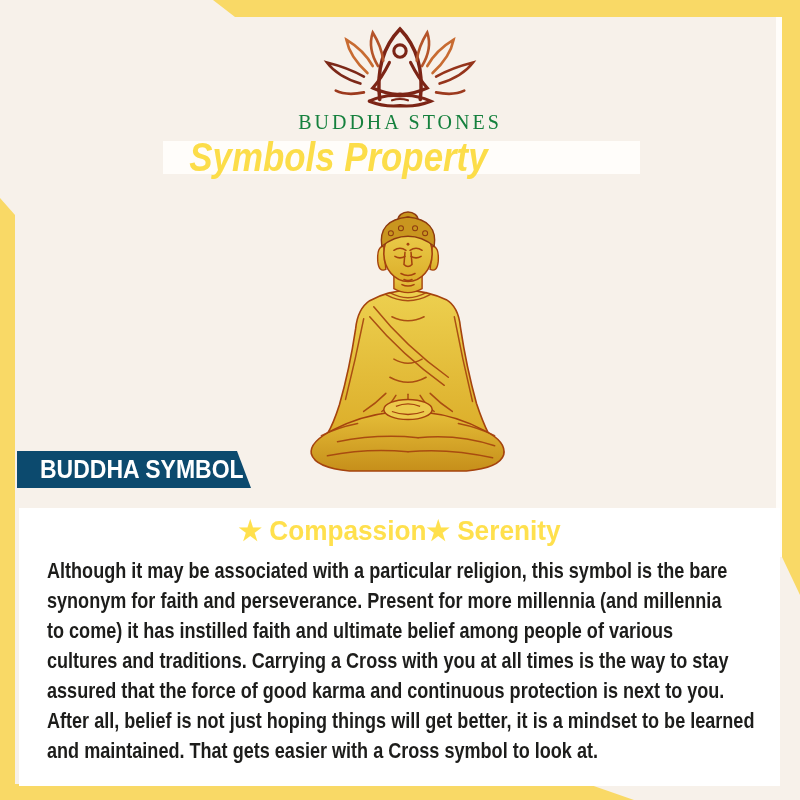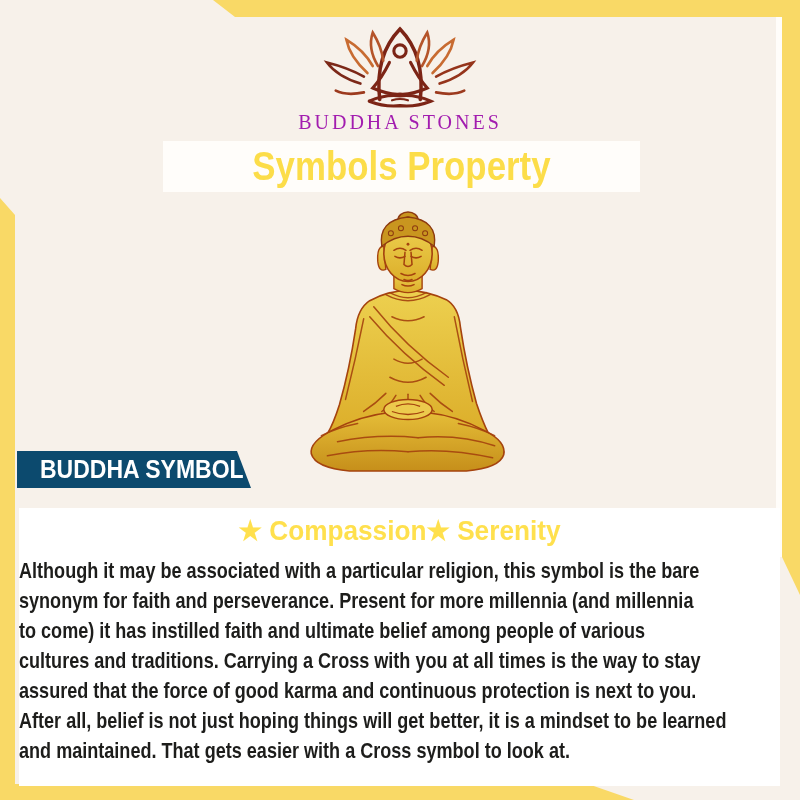--- a/index.html
+++ b/index.html
@@ -22,27 +22,27 @@
   .accent-bottom { left:0; bottom:0; width:634px; height:16px;
                    clip-path:polygon(0 0, 588px 0, 100% 100%, 0 100%); }
   .gap-right { position:absolute; right:18px; top:17px; width:6px; height:540px;
                background:#fffdfa; }
 
   
   .logo { position:absolute; left:305px; top:22px; width:190px; height:88px; }
   .brand-name {
     position:absolute; left:0; top:111px; width:800px;
     text-align:center; font-family:"Liberation Serif", serif;
-    font-size:20px; letter-spacing:3px; color:#a21caf;
+    font-size:20px; letter-spacing:3px; color:#15803d;
   }
 
   
   .banner {
-    position:absolute; left:163px; top:141px; width:477px; height:51px;
-    background:#fffdfa; display:flex; align-items:center; justify-content:center;
+    position:absolute; left:163px; top:141px; width:477px; height:33px;
+    background:#fffdfa; display:flex; align-items:center; font-style:italic;
   }
   .banner .title {
     font-size:41px; font-weight:bold; color:#fcdd49;
     transform:scaleX(0.85); transform-origin:50% 50%; white-space:nowrap;
   }
 
   
   .statue { position:absolute; left:296px; top:208px; width:224px; height:272px; }
 
   
@@ -59,21 +59,21 @@
   
   .panel {
     position:absolute; left:19px; top:508px; width:761px; height:278px;
     background:#ffffff; overflow:hidden;
   }
   .props {
     position:absolute; left:0; top:7px; width:100%; text-align:center;
     font-size:27px; font-weight:bold; color:#ffe04d;
     transform:scaleX(0.97); transform-origin:50% 50%; white-space:nowrap;
   }
-  .desc { position:absolute; left:0; top:48px; width:744px; }
+  .desc { position:absolute; left:28px; top:48px; width:744px; }
   .desc-line {
     font-size:21.5px; font-weight:bold; line-height:30px; color:#1d1d1b;
     transform:scaleX(0.84); transform-origin:0 50%; white-space:nowrap;
   }
 </style>
 </head>
 <body>
 
 <div class="page">
 

